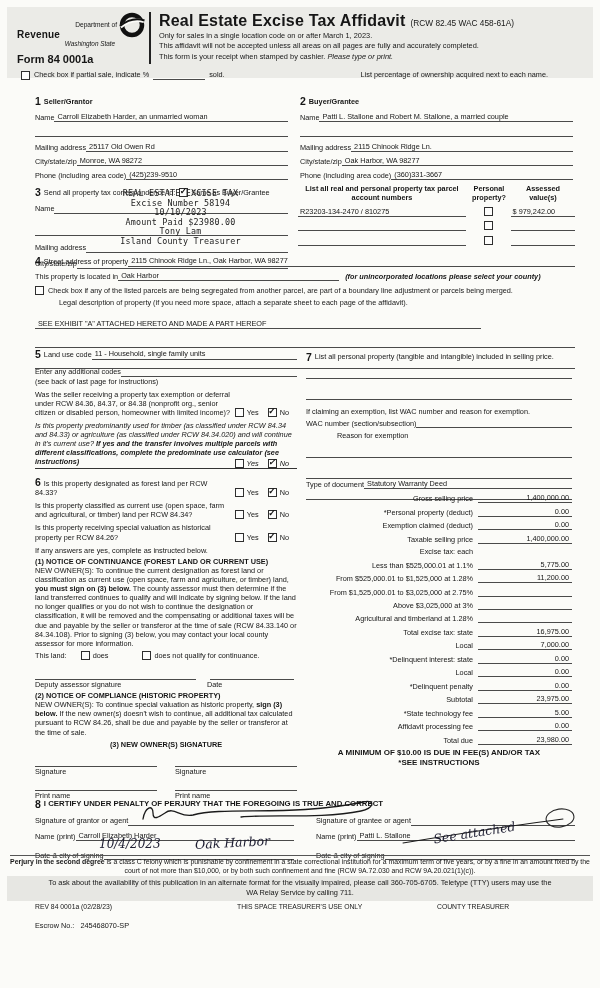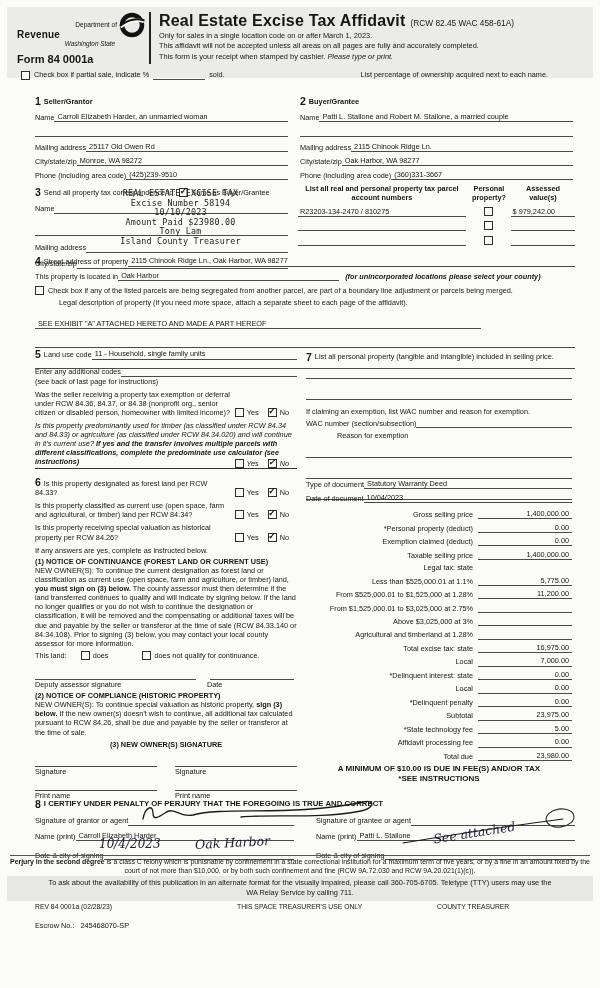--- a/index.html
+++ b/index.html
@@ -368,44 +368,40 @@
       <span style="flex:1">Print name</span>
       <span style="flex:1">Print name</span>
     </div>
   </div>
 
   <div class="abs" style="left:306px;top:479px;width:266px;">
     <div class="row" style="margin-bottom:4px;">
         <span class="lbl">Type of document</span>
         <span class="fill">Statutory Warranty Deed</span>
       </div>
-    <div class="row" style="margin-bottom:6px;">
-        <span class="lbl">Date of document</span>
-        <span class="fill">10/04/2023</span>
-      </div>
     <div>
         <div class="trow">
         <span class="tlabel">Gross selling price</span>
         <span class="tval">1,400,000.00</span>
       </div>
         <div class="trow">
         <span class="tlabel">*Personal property (deduct)</span>
         <span class="tval">0.00</span>
       </div>
         <div class="trow">
         <span class="tlabel">Exemption claimed (deduct)</span>
         <span class="tval">0.00</span>
       </div>
         <div class="trow">
         <span class="tlabel">Taxable selling price</span>
         <span class="tval">1,400,000.00</span>
       </div>
       </div>
     <div class="trow">
-      <span class="tlabel">Legal tax: state</span>
+      <span class="tlabel">Excise tax: each</span>
       <span class="tval nl"></span>
     </div>
     <div>
         <div class="trow">
         <span class="tlabel">Less than $525,000.01 at 1.1%</span>
         <span class="tval">5,775.00</span>
       </div>
         <div class="trow">
         <span class="tlabel">From $525,000.01 to $1,525,000 at 1.28%</span>
         <span class="tval">11,200.00</span>

